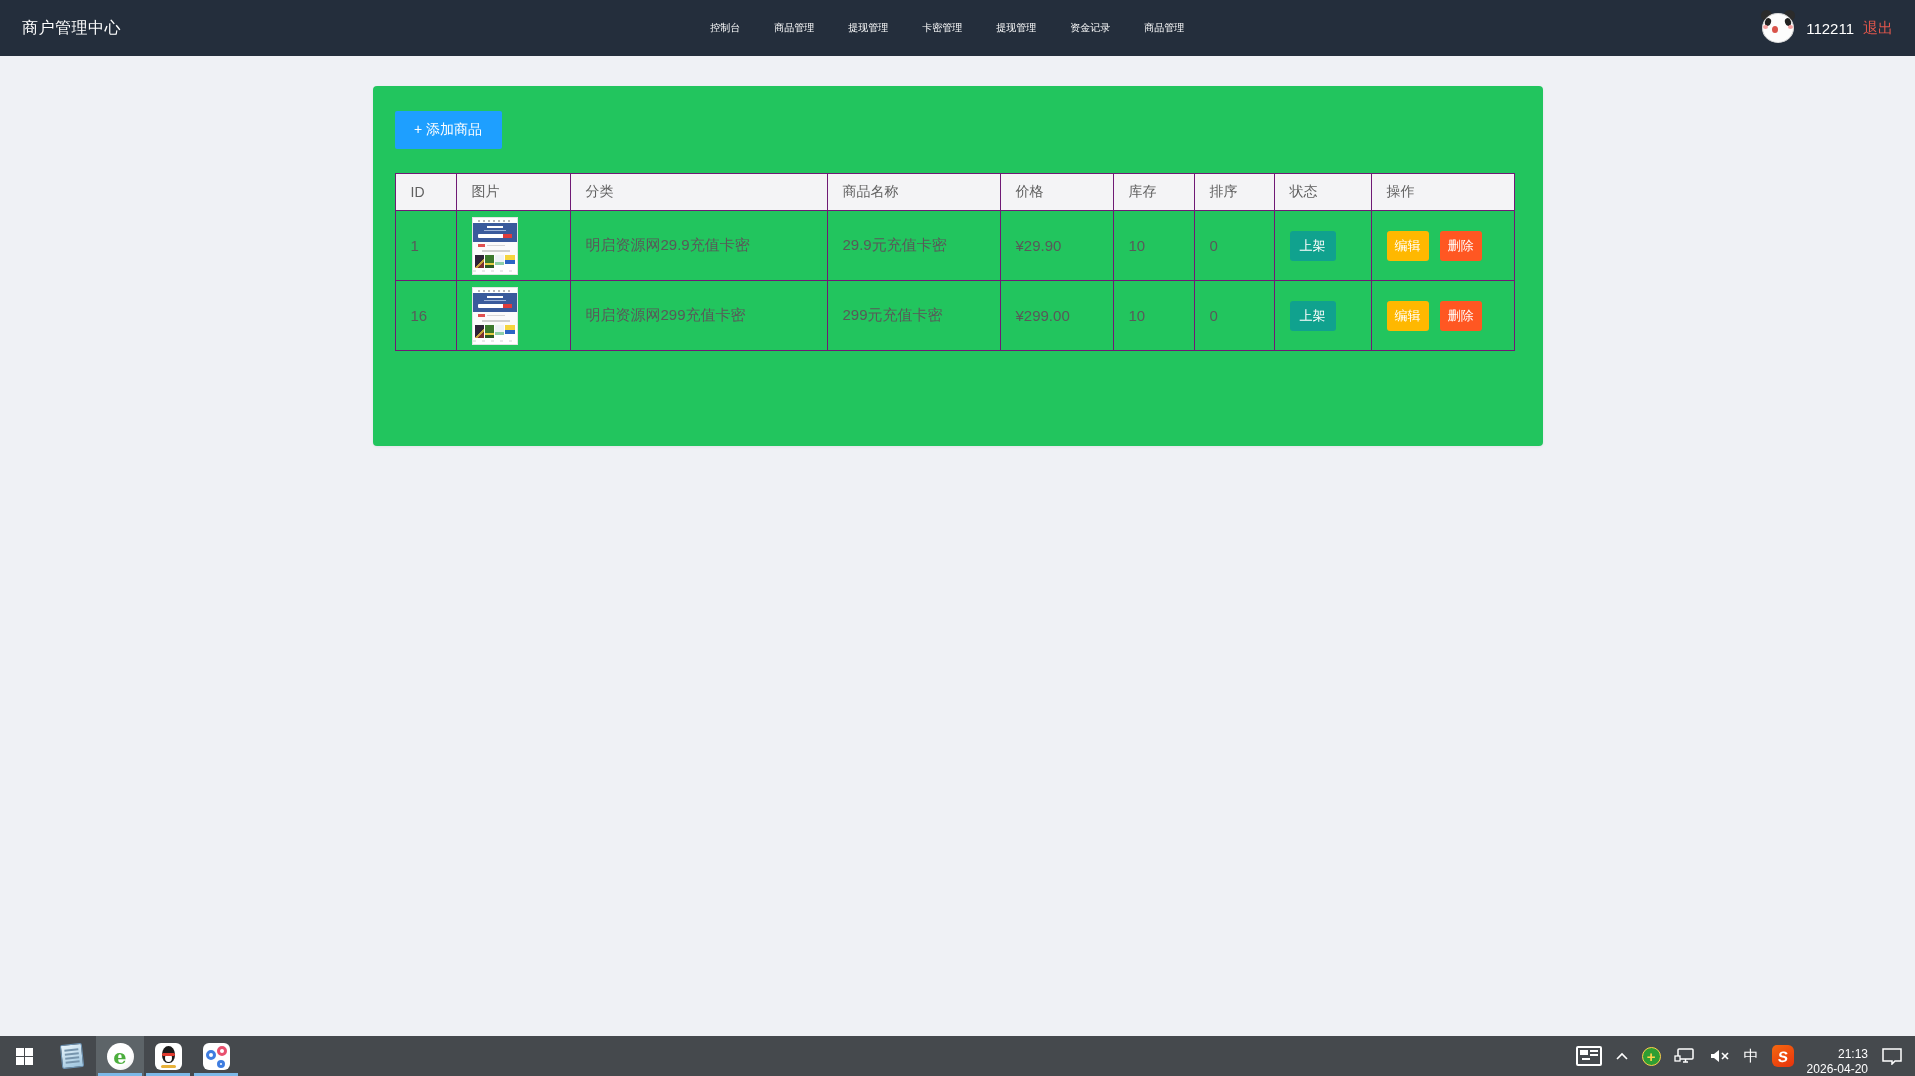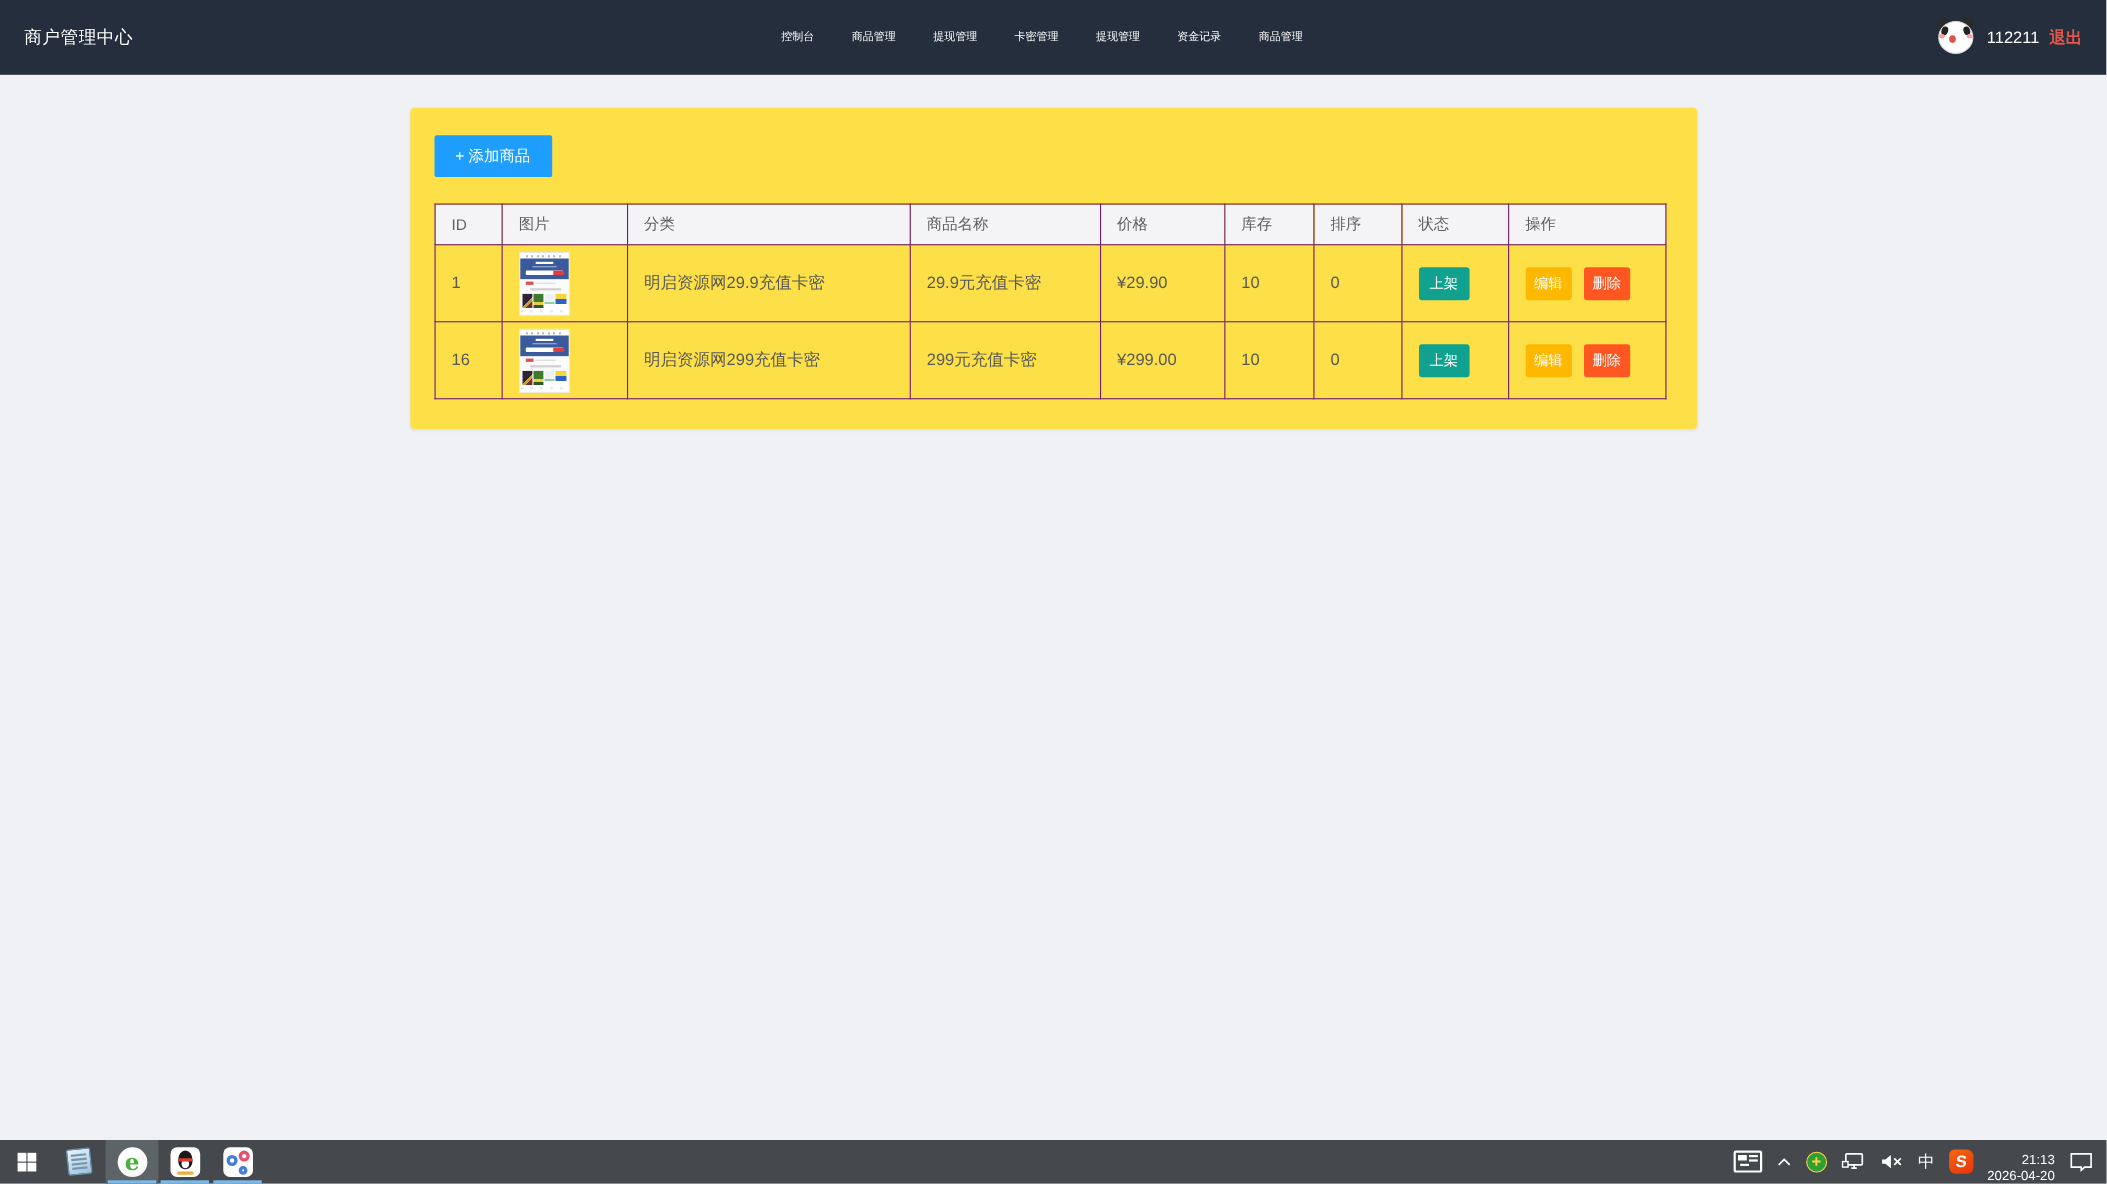--- a/index.html
+++ b/index.html
@@ -1,45 +1,45 @@
 <!DOCTYPE html>
 <html><head>
 <meta charset="utf-8">
 <style>
   * { margin:0; padding:0; box-sizing:border-box; }
   html,body { width:1915px; height:1076px; overflow:hidden;
     font-family:"Liberation Sans","DejaVu Sans",sans-serif; background:#eff1f5; }
 
   
-  .navbar { height:68px; background:#242e3c; display:flex; align-items:center;
+  .navbar { height:56px; background:#242e3c; display:flex; align-items:center;
     padding:0 22px; position:relative; color:#fff; }
   .brand { font-size:16px; letter-spacing:.5px; }
   .nav-center { position:absolute; left:50%; transform:translateX(-52%);
     display:flex; align-items:center; height:100%; }
   .nav-item { padding:0 17px; font-size:10px; color:#fdfdfd; line-height:56px; cursor:pointer; }
   .nav-right { margin-left:auto; display:flex; align-items:center; gap:9px; }
   .username { font-size:15px; color:#fff; }
-  .logout { font-size:15px; color:#e2574c; cursor:pointer;font-weight:bold; }
+  .logout { font-size:15px; color:#e2574c; cursor:pointer; }
 
   
   .avatar { width:38px; height:38px; position:relative; }
   .avatar .ear { position:absolute; width:11px; height:11px; background:#2b2b2b; border-radius:50%; top:1px; }
   .avatar .ear.l{ left:2px; } .avatar .ear.r{ right:2px; }
   .avatar .head { position:absolute; left:3px; top:4px; width:32px; height:30px;
     background:#fdfdfd; border-radius:50%; border:1px solid #d8d8d8; }
   .avatar .eye { position:absolute; width:6px; height:8px; background:#222; border-radius:50%; top:9px; }
   .avatar .eye.l{ left:6px; transform:rotate(18deg);} .avatar .eye.r{ right:6px; transform:rotate(-18deg);}
   .avatar .blush { position:absolute; width:5px; height:4px; background:#f59f9f; border-radius:50%; top:16px; }
   .avatar .blush.l{ left:4px; } .avatar .blush.r{ right:4px; }
   .avatar .mouth { position:absolute; left:13px; top:17px; width:6px; height:7px;
     background:#d9534a; border-radius:50%; }
 
   
   .page { padding-top:30px; }
-  .card { width:1170px; height:292px; margin:0 auto; background:#fde047;
+  .card { width:1170px; height:360px; margin:0 auto; background:#22c55e;
     border-radius:4px; box-shadow:0 1px 3px rgba(0,0,0,.06); padding:25px 22px; }
   .add-btn { width:107px; height:38px; background:#1E9FFF; color:#fff; border:none;
     border-radius:2px; font-size:14px; cursor:pointer; font-family:inherit; }
 
   table.goods { border-collapse:collapse; table-layout:fixed; width:1119px;
     margin-top:24px; color:#595959; }
   .goods th, .goods td { border:1px solid #701a75; padding:0 15px; text-align:left;
     vertical-align:middle; overflow:hidden; white-space:nowrap; }
   .goods th { background:#f4f4f6; height:37px; font-weight:400; font-size:14px; color:#606060; }
   .goods td { height:70px; font-size:15px; }

